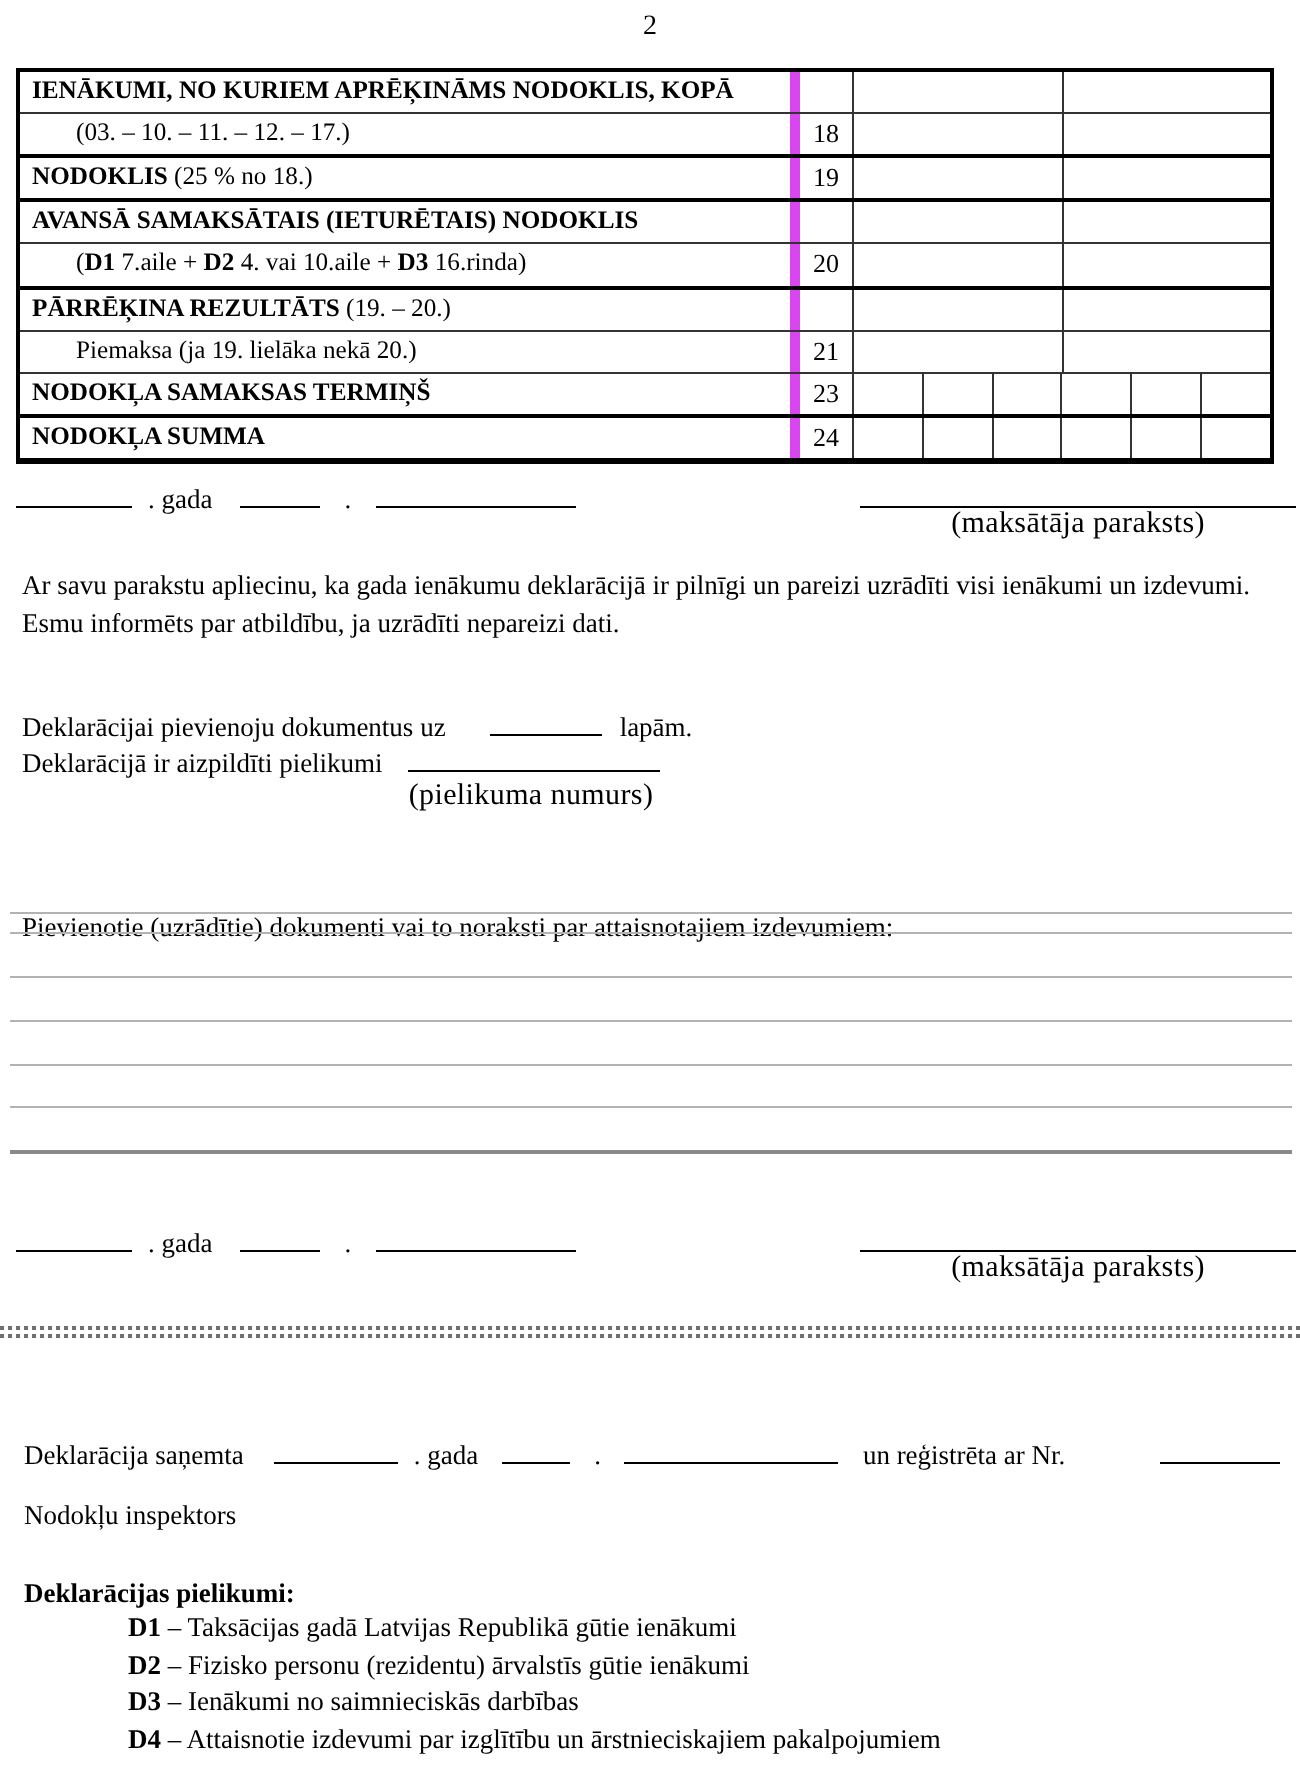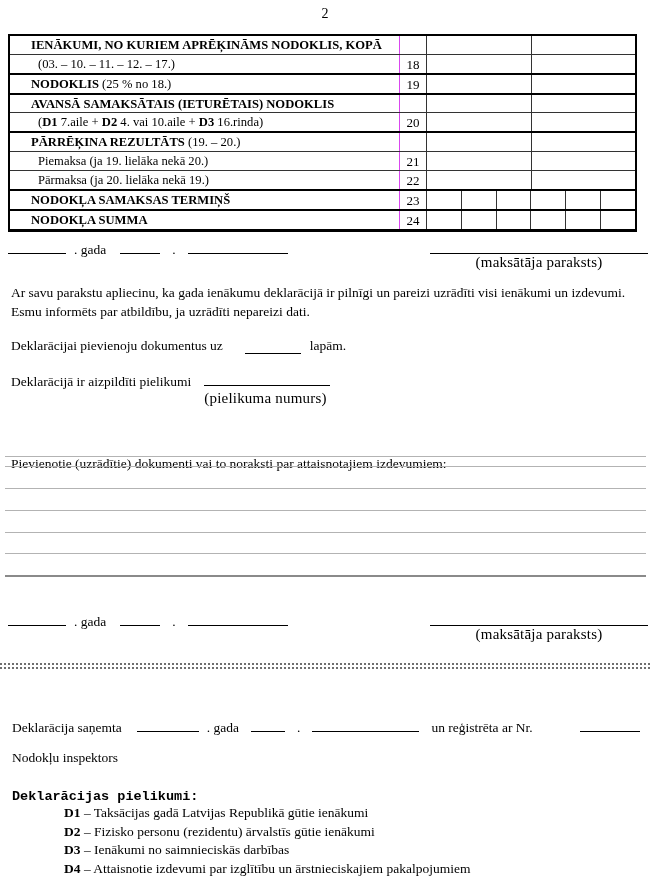--- a/index.html
+++ b/index.html
@@ -8,21 +8,21 @@
   .page { position:relative; width:650px; height:883px; background:#fff; overflow:hidden; }
 
   .page-number { position:absolute; top:6px; left:0; width:100%; text-align:center; font-size:14px; }
 
   
   .tax-table { position:absolute; top:34px; left:8px; width:629px; height:198px;
                border:2px solid #000; border-bottom-width:3px; display:flex; flex-direction:column; }
   .trow { display:flex; flex:1; border-bottom:1px solid #333; align-items:stretch; }
   .trow.thick-bottom { border-bottom:2px solid #000; }
   .trow:last-child { border-bottom:none; }
-  .tlabel { width:390px; border-right:1px solid #d946ef; font-size:12.6px; padding:2px 4px 0 21px;
+  .tlabel { width:390px; border-right:5px solid #d946ef; font-size:12.6px; padding:2px 4px 0 6px;
             white-space:nowrap; overflow:hidden; }
   .tlabel.indent { padding-left:28px; }
   .tlabel .b { font-weight:bold; }
   .tnum { width:27px; border-right:1px solid #333; font-size:13px; text-align:center; padding-top:2px; }
   .tvals { flex:1; display:flex; }
   .tcell { flex:1; border-right:1px solid #333; }
   .tcell:last-child { border-right:none; }
   .tvals.cells2 .tcell:last-child { border-left:0; }
 
   
@@ -30,38 +30,38 @@
   .row-flex { display:flex; align-items:baseline; font-size:13.5px; }
 
   .sig-line { position:absolute; left:8px; right:2px; display:flex; justify-content:space-between; }
   .sig-left { display:flex; align-items:baseline; font-size:13.5px; }
   .sig-right { width:218px; text-align:center; }
   .sig-right .line { border-bottom:1px solid #000; height:14px; }
   .caption { font-size:15px; letter-spacing:.2px; }
 
   .statement { position:absolute; top:283px; left:11px; width:632px; font-size:13.5px; line-height:19px; }
 
-  .docs-line { position:absolute; top:338px; left:11px;align-items:flex-end; }
+  .docs-line { position:absolute; top:354px; left:11px; }
   .pielikumi-block { position:absolute; top:372px; left:11px; }
   .pielikumi-inner { display:inline-block; vertical-align:baseline; }
   .attached-heading { position:absolute; top:437px; left:11px; font-size:13.5px;margin-top:19px; }
 
   .ruled { position:absolute; top:456px; left:5px; width:641px; }
   .ruled .rline { border-top:1px solid #b3b3b3; height:22px; }
   .ruled .rline.last { border-top:2px solid #8a8a8a; height:0; }
 
   .dotted-sep { position:absolute; left:0; width:650px; }
   .dotted-sep .dline { border-top:2px dotted #6f6f6f; height:4px; }
 
   .received-line { position:absolute; top:718px; left:12px; right:10px; }
   .inspector-block { position:absolute; top:750px; left:12px; }
   .inline-caption-wrap { display:inline-block; text-align:center; vertical-align:baseline; }
 
   .attachments { position:absolute; top:789px; left:12px; font-size:13.5px; }
-  .attachments .heading { font-weight:bold;font-family:Liberation Mono, monospace; }
+  .attachments .heading { font-weight:bold; }
   .attachments .item { padding-left:52px; line-height:18.5px; }
   .attachments .code { font-weight:bold; }
 
   .sp-s { margin-left:8px; margin-right:8px; }
   .sp-m { margin-left:12px; margin-right:12px; }
 </style>
 </head>
 <body>
 
 <div class="page">
@@ -113,28 +113,20 @@
         <div class="tlabel"><span class="b">PĀRRĒĶINA REZULTĀTS</span><span> (19. – 20.)</span></div>
         <div class="tnum"></div>
         <div class="tvals cells2">
           <div class="tcell"></div>
           <div class="tcell"></div>
         </div>
       </div>
       <div class="trow">
         <div class="tlabel indent"><span>Piemaksa (ja 19. lielāka nekā 20.)</span></div>
         <div class="tnum">21</div>
-        <div class="tvals cells2">
-          <div class="tcell"></div>
-          <div class="tcell"></div>
-        </div>
-      </div>
-      <div class="trow thick-bottom">
-        <div class="tlabel indent"><span>Pārmaksa (ja 20. lielāka nekā 19.)</span></div>
-        <div class="tnum">22</div>
         <div class="tvals cells2">
           <div class="tcell"></div>
           <div class="tcell"></div>
         </div>
       </div>
       <div class="trow thick-bottom">
         <div class="tlabel"><span class="b">NODOKĻA SAMAKSAS TERMIŅŠ</span></div>
         <div class="tnum">23</div>
         <div class="tvals cells6">
           <div class="tcell"></div>

